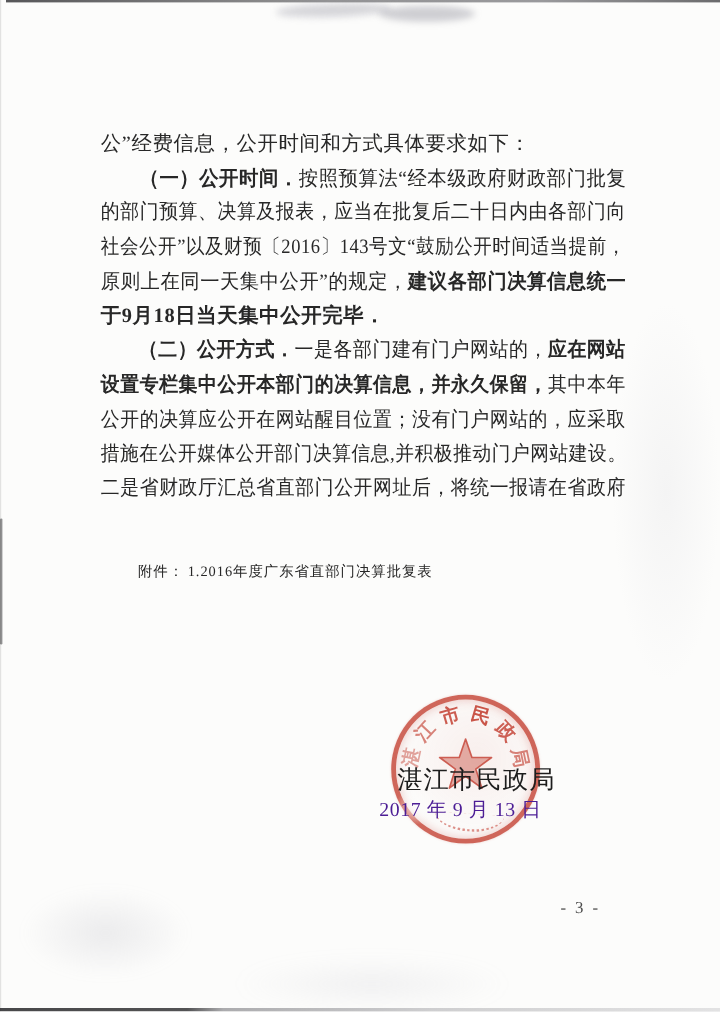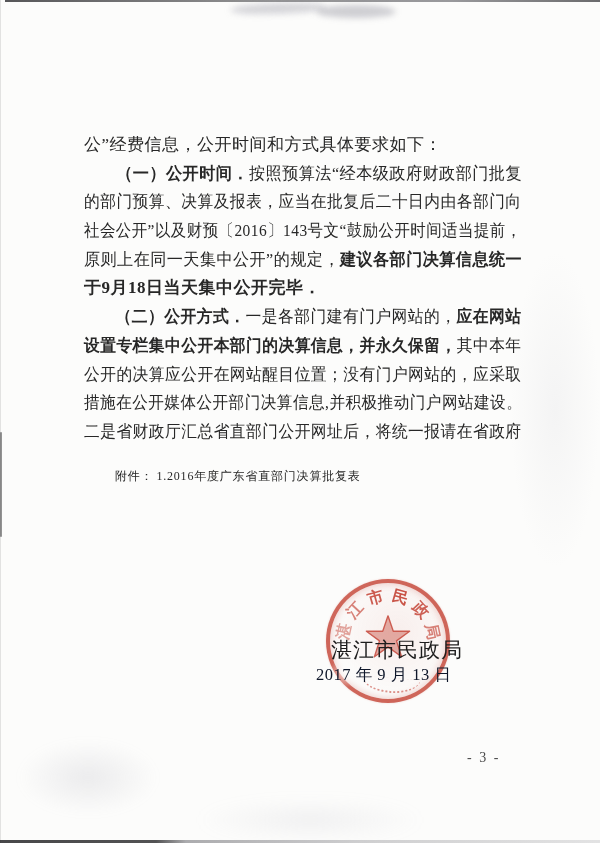--- a/index.html
+++ b/index.html
@@ -21,21 +21,21 @@
   .smudge-a { position:absolute; left:230px; top:3px; width:96px; height:11px;
     background:rgba(122,122,138,.30); border-radius:50%; filter:blur(3px); transform:rotate(-2deg); }
   .smudge-b { position:absolute; left:316px; top:5px; width:80px; height:13px;
     background:rgba(108,108,124,.32); border-radius:50%; filter:blur(3px); }
   .left-hair { position:absolute; left:0; top:0; width:1px; height:100%; background:rgba(0,0,0,.10); }
   .left-mark { position:absolute; left:0; top:432px; width:2px; height:105px;
     background:rgba(60,60,62,.55); border-radius:1px; }
   .bottom-edge { position:absolute; bottom:0; left:0; width:100%; height:3px;
     background:linear-gradient(90deg, rgba(40,40,42,.85) 0%, rgba(40,40,42,.8) 26%, rgba(92,92,98,.5) 31%, rgba(122,122,128,.35) 60%, rgba(150,150,156,.25) 100%); }
   
-  .body-text { position:absolute; left:84px; top:106px; width:438px; color:#272727; font-size:17px;margin-top:25px; }
+  .body-text { position:absolute; left:84px; top:106px; width:438px; color:#272727; font-size:17px; }
   .line { width:100%; box-sizing:border-box; height:28.7px; line-height:28.7px;
     letter-spacing:.5px; white-space:nowrap; }
   .line.indent { padding-left:34px; }
   .seg-b { font-weight:700; }
   
   .attachments { position:absolute; left:115px; top:462px; color:#272727; font-size:12px; }
   .att-line { height:28.3px; line-height:28.3px; letter-spacing:.8px; white-space:nowrap; }
   .att-line.cont { padding-left:53px; }
   .att-label { margin-right:3px; }
   
@@ -49,21 +49,21 @@
   .seal-char { position:absolute; left:50%; top:50%; width:20px; height:20px; margin:-10px 0 0 -10px;
     text-align:center; line-height:20px; font-size:16px; font-weight:700; color:#c23b2d;
     font-family:"Liberation Sans","DejaVu Sans",sans-serif; }
   .seal-serial { position:absolute; left:50%; bottom:10px; width:58px; height:13px; margin-left:-26px;
     border-bottom:2px dotted rgba(194,59,45,.55);
     border-radius:0 0 50% 50% / 0 0 100% 100%; transform:rotate(4deg); }
   .seal-fade { position:absolute; left:4px; bottom:16px; width:34px; height:30px;
     background:radial-gradient(ellipse at center, rgba(252,252,251,.85), transparent 72%); }
   
   .sig-org { position:absolute; left:331px; top:636px; font-size:21px; letter-spacing:1px; color:#1d1d1d; }
-  .sig-date { position:absolute; left:316px; top:664px; font-size:16.5px; letter-spacing:.5px; color:#0f172a; }
+  .sig-date { position:absolute; left:316px; top:664px; font-size:16.5px; letter-spacing:.5px; color:#4c1d95; }
   
   .page-num { position:absolute; left:467px; top:750px; font-size:14px; letter-spacing:2px; color:#4b4b4b; }
 </style>
 </head>
 <body>
 
 <div class="page">
 
   <div class="tone-right"></div>
   <div class="blob-bl"></div>

